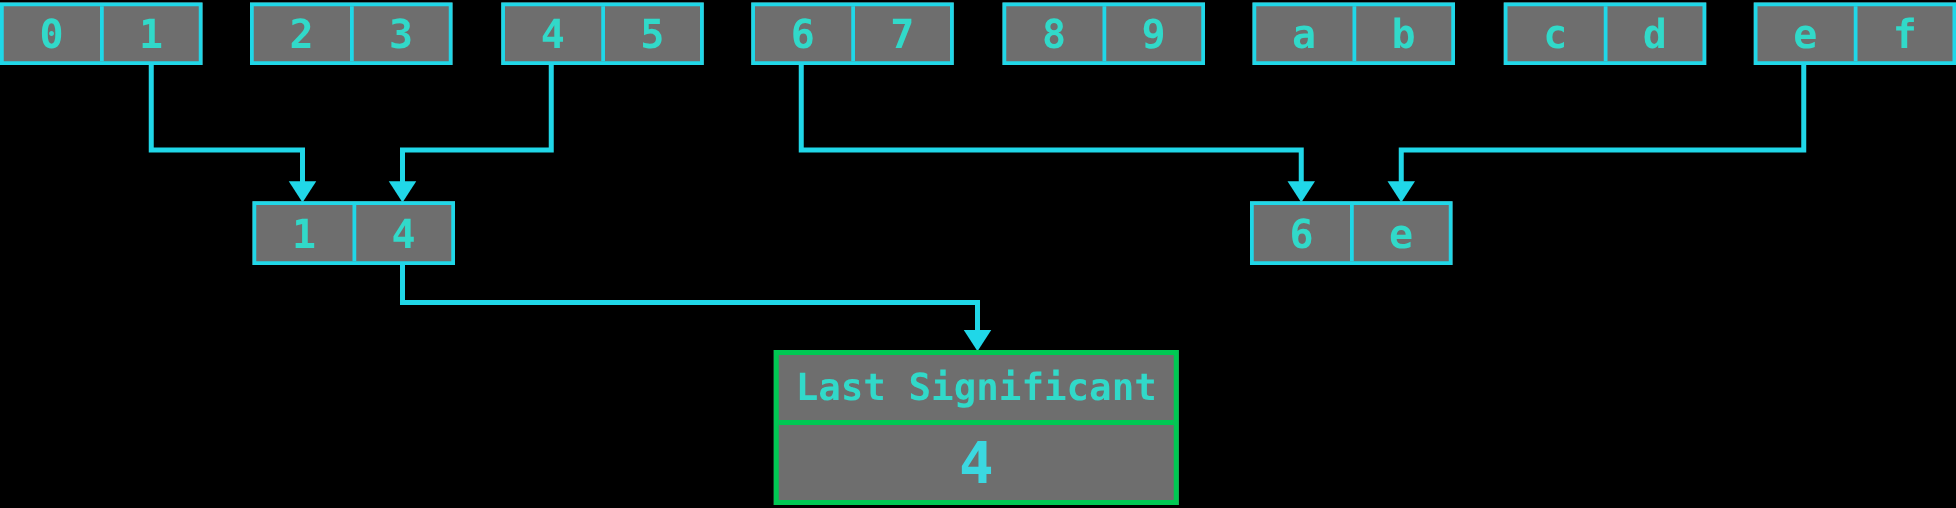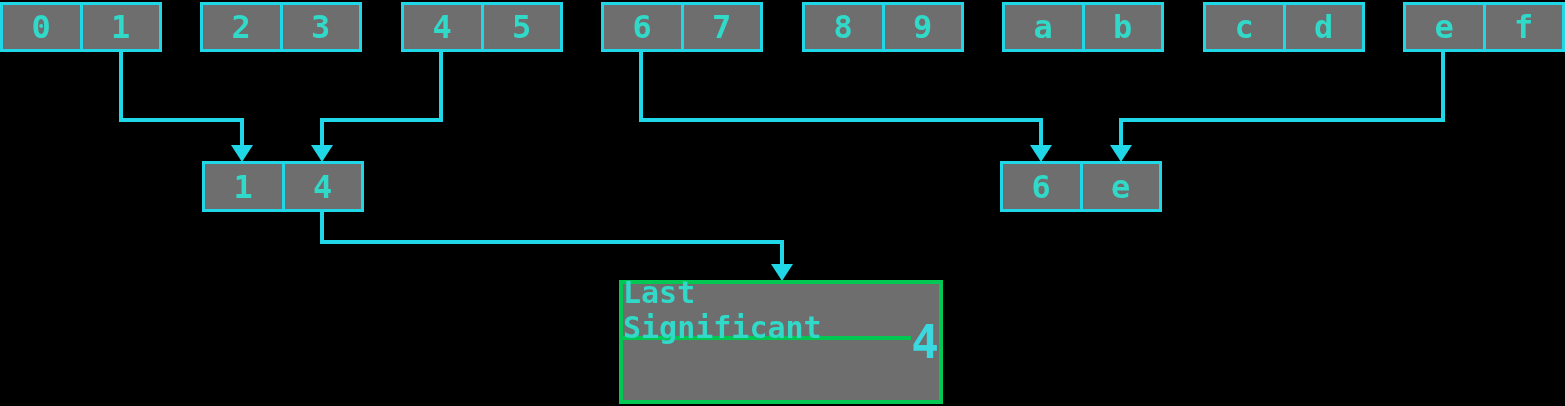--- a/index.html
+++ b/index.html
@@ -40,21 +40,21 @@
     color:var(--text-teal);
     line-height:1;
   }
   .cell + .cell{border-left:3px solid var(--line-cyan);}
   .result{
     position:absolute;left:619px;top:280px;
     width:324px;height:124px;
     box-sizing:border-box;
     border:4px solid var(--accent-green);
     background:var(--cell-fill);
-    display:flex;
+    display:flex;flex-direction:column;
   }
   .result-header{
     box-sizing:border-box;
     height:56px;
     border-bottom:4px solid var(--accent-green);
     display:flex;align-items:center;justify-content:center;
     font-weight:bold;font-size:30px;
     color:var(--text-teal);
   }
   .result-value{

